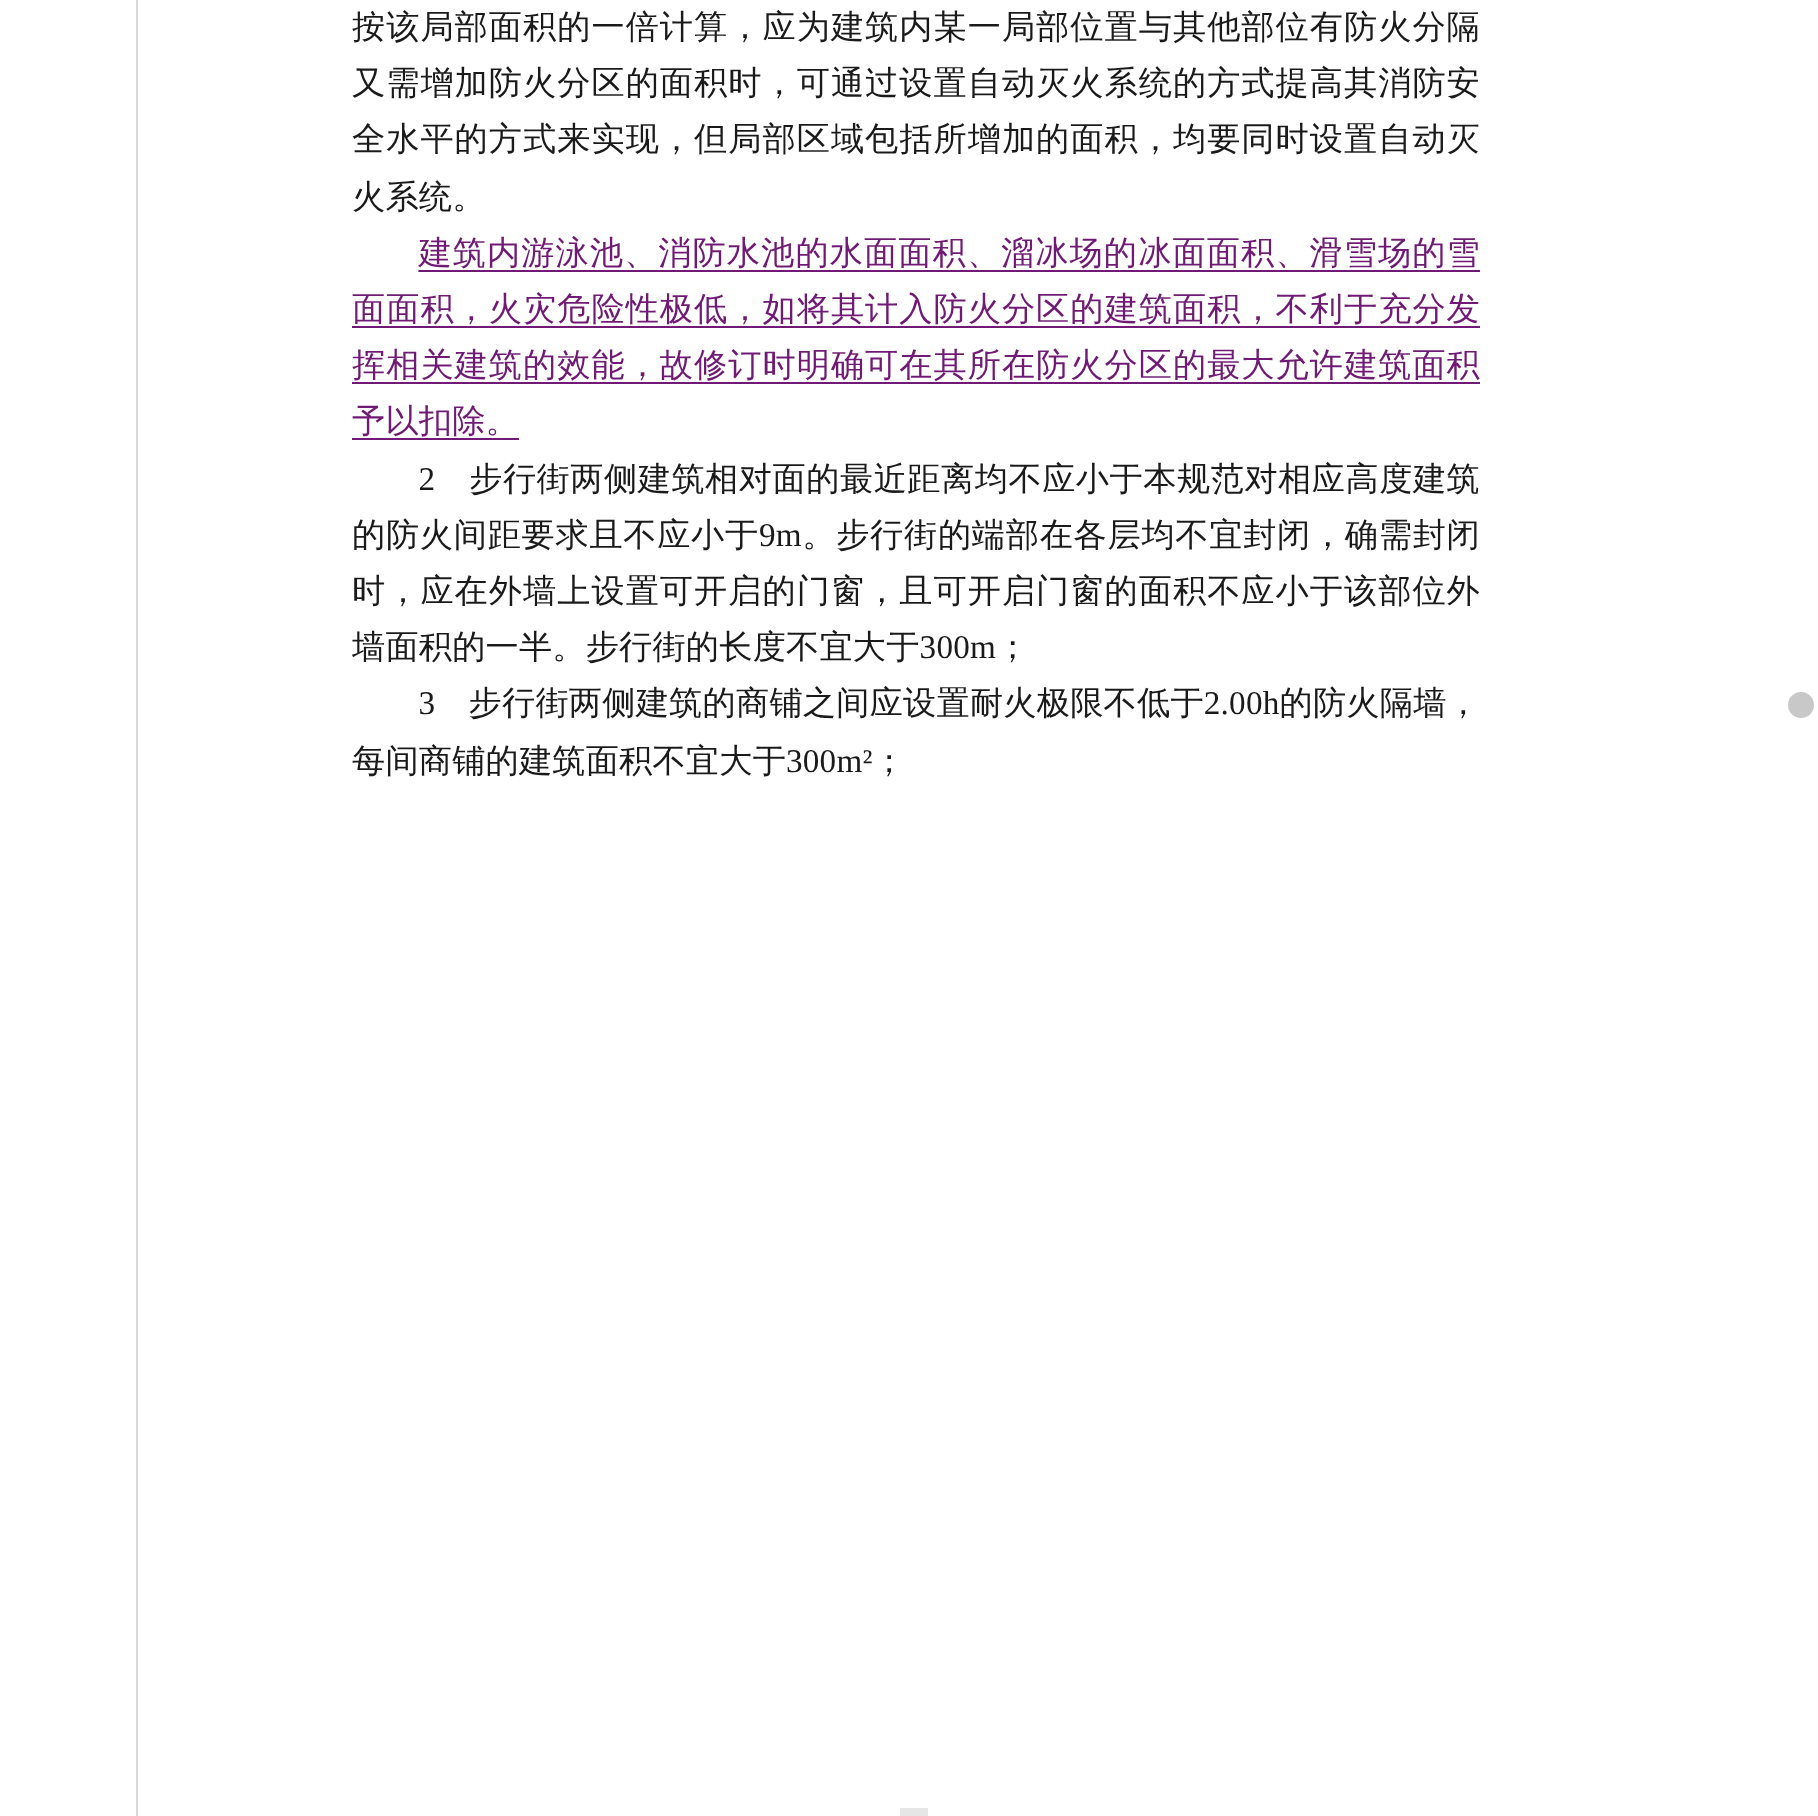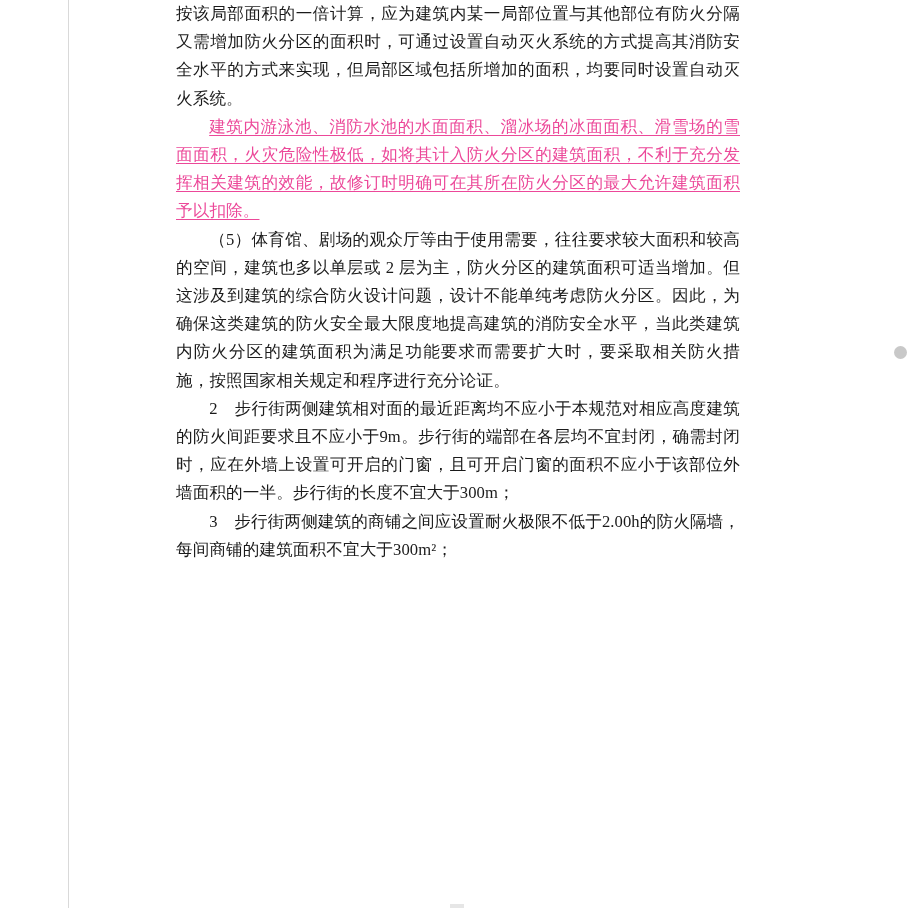--- a/index.html
+++ b/index.html
@@ -55,21 +55,21 @@
     letter-spacing: 0.1px;
     font-family: "Liberation Serif", serif;
   }
   p.indent {
     text-indent: 2em;
   }
   p.noindent {
     text-indent: 0;
   }
   p.red {
-    color: #ec4899;
+    color: #701a75;
     text-decoration: underline;
     text-underline-offset: 3px;
     text-decoration-thickness: 1px;
   }
   
   #scroll-dot {
     position: absolute;
     right: 2px;
     top: 346px;
     width: 13px;
@@ -95,21 +95,20 @@
   <div id="left-gutter"></div>
 
   <div id="doc-body">
     <div class="content">
 
       <p class="noindent">按该局部面积的一倍计算，应为建筑内某一局部位置与其他部位有防火分隔又需增加防火分区的面积时，可通过设置自动灭火系统的方式提高其消防安全水平的方式来实现，但局部区域包括所增加的面积，均要同时设置自动灭火系统。</p>
 
       <p class="indent red">建筑内游泳池、消防水池的水面面积、溜冰场的冰面面积、滑雪场的雪面面积，火灾危险性极低，如将其计入防火分区的建筑面积，不利于充分发挥相关建筑的效能，故修订时明确可在其所在防火分区的最大允许建筑面积予以扣除。</p>
 
 
-      <p class="indent">（5）体育馆、剧场的观众厅等由于使用需要，往往要求较大面积和较高的空间，建筑也多以单层或 2 层为主，防火分区的建筑面积可适当增加。但这涉及到建筑的综合防火设计问题，设计不能单纯考虑防火分区。因此，为确保这类建筑的防火安全最大限度地提高建筑的消防安全水平，当此类建筑内防火分区的建筑面积为满足功能要求而需要扩大时，要采取相关防火措施，按照国家相关规定和程序进行充分论证。</p>
 
 
 
 
       <p class="indent">2　步行街两侧建筑相对面的最近距离均不应小于本规范对相应高度建筑的防火间距要求且不应小于9m。步行街的端部在各层均不宜封闭，确需封闭时，应在外墙上设置可开启的门窗，且可开启门窗的面积不应小于该部位外墙面积的一半。步行街的长度不宜大于300m；</p>
 
       <p class="indent">3　步行街两侧建筑的商铺之间应设置耐火极限不低于2.00h的防火隔墙，每间商铺的建筑面积不宜大于300m²；</p>
 
     </div>
   </div>

